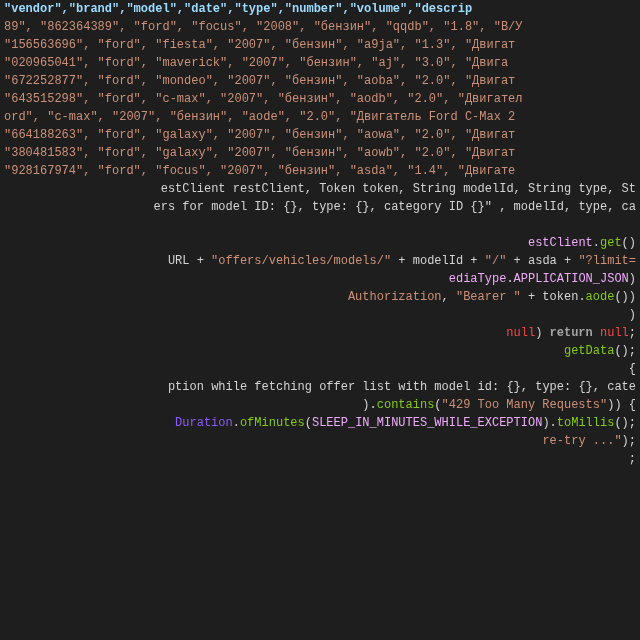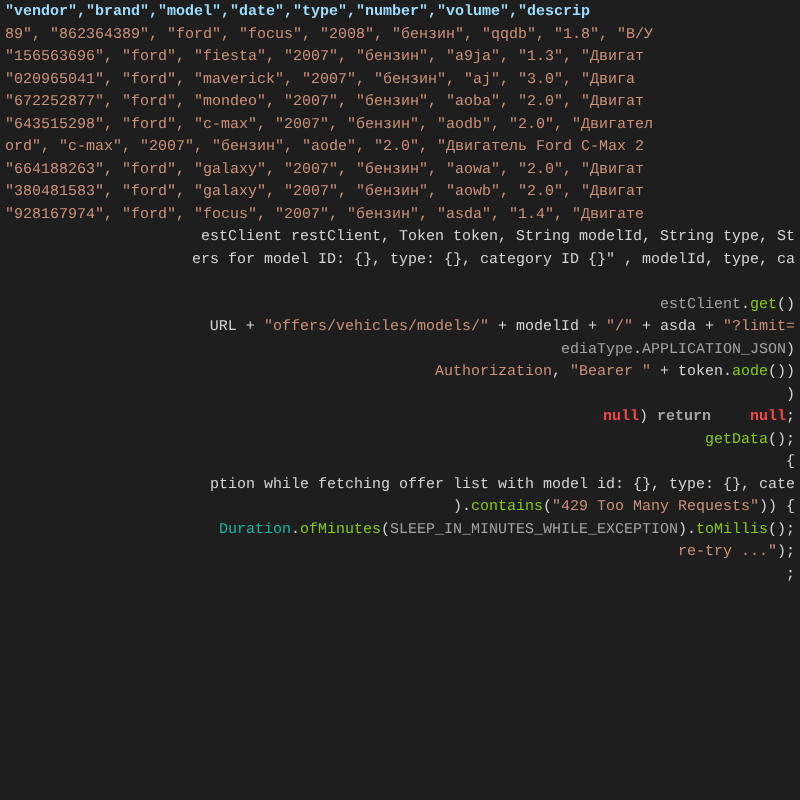--- a/index.html
+++ b/index.html
@@ -38,24 +38,24 @@
       font-weight: bold;
     }
     .code-line {
       white-space: nowrap;
       line-height: 18px;
       padding: 0 4px;
       text-align: right;
     } 
     .str { color: #ce9178; } 
     .fn { color: #84cc16; } 
-    .type { color: #14b8a6; } 
-    .var { color: #a3a3a3; }
+    .type { color: #8b5cf6; } 
+    .var { color: #f0abfc; }
     .plain { color: #d4d4d4; }
-    .highlight-red { color: #f44747; font-weight: bold; margin-left: 24px; }
+    .highlight-red { color: #f44747; font-weight: normal; }
     .highlight-blue { color: #a3a3a3; font-weight: bold; font-family: Liberation Mono, monospace; }
   </style>
 </head>
 <body>
 
 <div class="code-container">
 
   <div class="table-header">"vendor","brand","model","date","type","number","volume","descrip</div>
 
   <div class="table-row">89", "862364389", "ford", "focus", "2008", "бензин", "qqdb", "1.8", "В/У</div>

